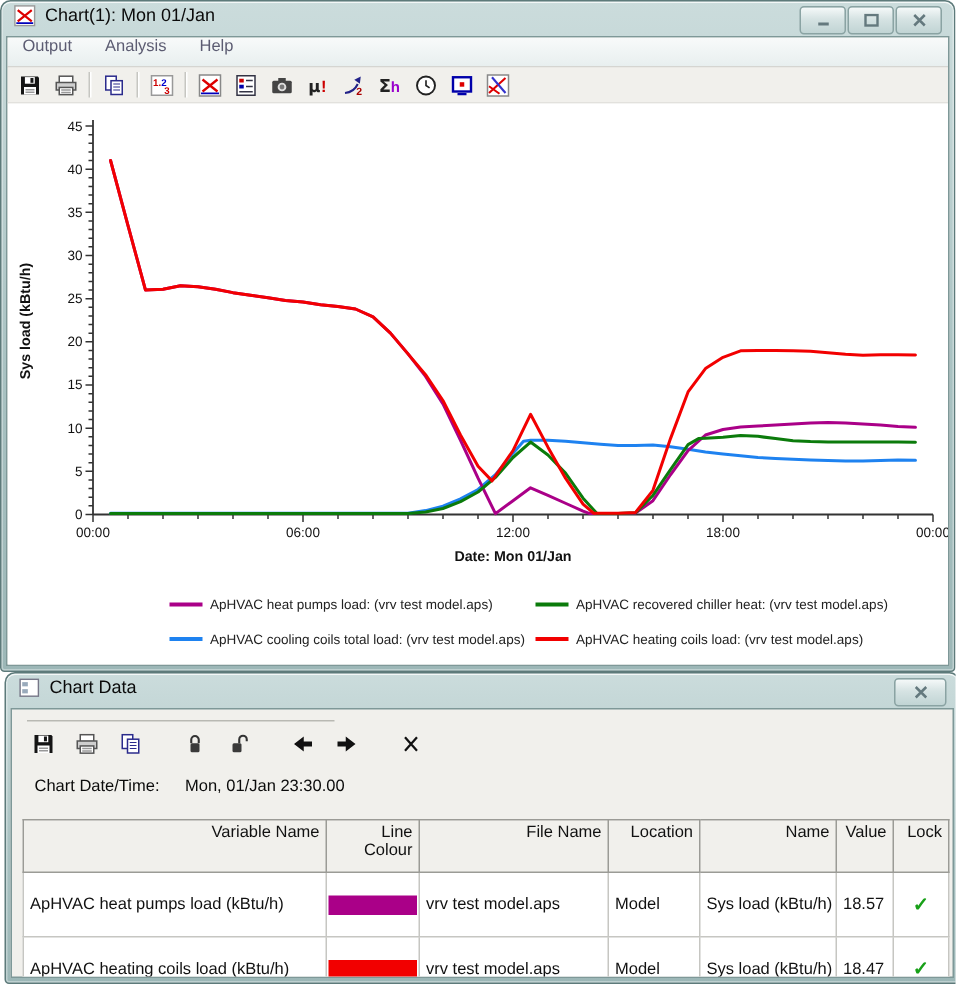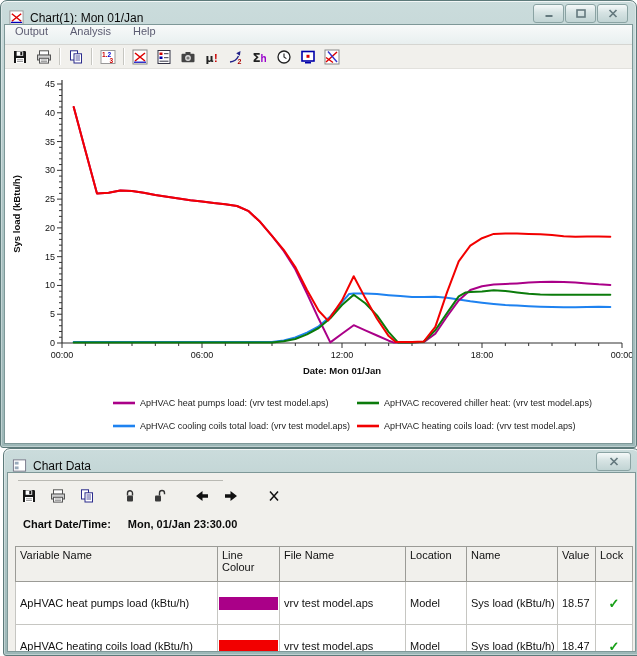--- a/index.html
+++ b/index.html
@@ -2,21 +2,21 @@
 <html><head>
 <meta charset="utf-8">
 <style>
   html,body{margin:0;padding:0}
   body{width:637px;height:656px;position:relative;overflow:hidden;
        font-family:"Liberation Sans",sans-serif;background:#fff}
   .window{position:absolute;background:linear-gradient(180deg,#cbdcdc,#a9c2c2 55%,#9cb7b7);
        border:1px solid #5d7a7a;box-shadow:inset 0 1px 0 rgba(255,255,255,.65),inset 0 0 0 1px rgba(255,255,255,.35)}
   .win1{left:0;top:0;width:635px;height:446px;border-radius:7px 7px 3px 3px}
   .win2{left:3px;top:448px;width:635px;height:206px;border-radius:7px 7px 3px 3px}
-  .titlebar{height:22px;display:flex;align-items:flex-end;gap:6px;padding:2px 8px 0}
+  .titlebar{height:22px;display:flex;align-items:flex-start;gap:6px;padding:2px 8px 0}
   .title-icon svg{width:15px;height:15px;display:block}
   .title-text{font-size:12px;color:#0b0b0b}
   .winbtns{margin-left:auto;display:flex;gap:1px;align-self:flex-start;margin-top:1px}
   .winbtn{width:29px;height:17px;display:flex;align-items:center;justify-content:center;
        background:linear-gradient(#f5f9f9,#d6e3e3 45%,#c1d4d4);border:1px solid #8aa3a3;border-radius:3px;cursor:default}
   .win-content{position:absolute;left:3px;right:3px;top:23px;bottom:3px;background:#f1f0ec;
        border:1px solid #7e9898;overflow:hidden}
   .menubar{height:19px;display:flex;padding:0 10px;gap:22px;
        background:linear-gradient(#f8fafa,#e8efef);border-bottom:1px solid #d5d5d1;
        font-size:11px;color:#5c5c72}
@@ -28,25 +28,25 @@
   .tb svg{width:16px;height:16px;display:block}
   .tsep{width:1px;height:17px;background:#c6c6c1;box-shadow:1px 0 0 #fff;margin:0 2px}
   .chart-area{background:#fff;height:377px}
   .tick{font:9px "Liberation Sans",sans-serif;fill:#111}
   .axis-title{font:bold 9.5px "Liberation Sans",sans-serif;fill:#111}
   .legend-text{font:9px "Liberation Sans",sans-serif;fill:#222}
   
   .tb-rule{position:absolute;left:10px;top:7px;width:205px;border-top:1px solid #b9b9b3}
   .toolbar2{display:flex;align-items:center;gap:8px;padding:13px 0 0 10px}
   .g-gap{margin-left:14px}
-  .datetime-row{padding:13px 12px 0 15px;font-size:11px;font-weight:700;color:#0b0b0b;display:flex}
+  .datetime-row{padding:13px 12px 0 15px;font-size:11px;font-weight:400;color:#0b0b0b;display:flex}
   .dt-value{margin-left:17px}
   table{position:absolute;left:7px;top:73px;border-collapse:collapse;table-layout:fixed;
        width:617px;background:#fff;font-size:11px;border:1px solid #8a8a85}
-  th{background:#f1f0ec;border:1px solid #9b9b96;font-weight:400;text-align:left;
+  th{background:#f1f0ec;border:1px solid #9b9b96;font-weight:400;text-align:right;
        vertical-align:top;padding:2px 4px;height:30px;font-size:11px;color:#111}
   td{border:1px solid #c6c6c2;padding:13px 4px;height:16px;white-space:nowrap;overflow:hidden;color:#111}
   .colour-cell{padding:1px}
   .swatch{width:100%;height:13px}
   .lock-cell{text-align:center}
   .check{color:#18a018;font-weight:700;font-size:13px;line-height:1}
 </style>
 </head>
 <body>
 

